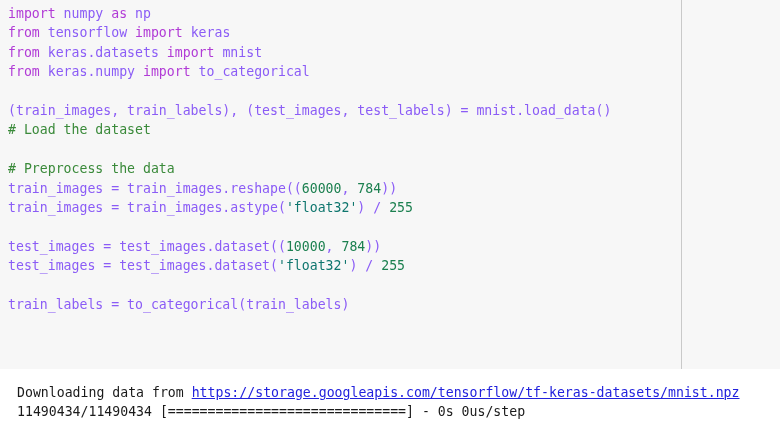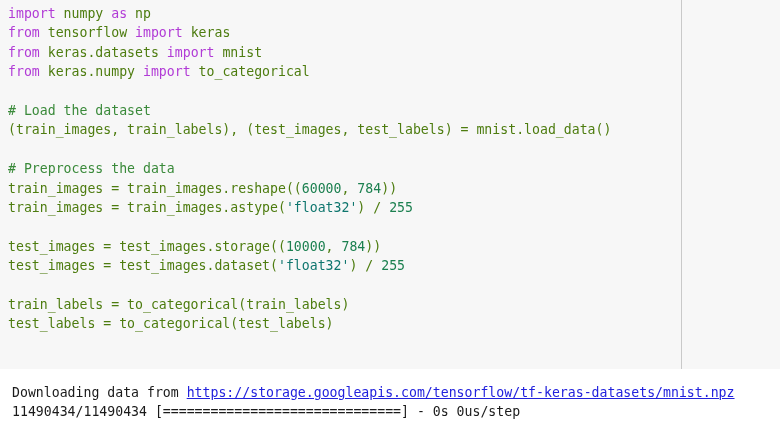--- a/index.html
+++ b/index.html
@@ -52,32 +52,32 @@
   }
   .code-line.blank {
     color: transparent;
   }
 
   
   .tok-kw      { color: #b13bd6; }
   .tok-comment { color: #3a8a3a; }
   .tok-str     { color: #0f766e; }
   .tok-num     { color: #1c8050; margin-top: 36px; }
-  .tok-plain   { color: #4d7c0f; }
+  .tok-plain   { color: #8b5cf6; }
 
   
   .output-area {
     position: absolute;
-    left: 0;
+    left: 12px;
     top: 369px;
     width: 682px;
     height: 58px;
     background: #ffffff;
     box-sizing: border-box;
-    padding: 14px 0 0 12px;
+    padding: 14px 0 0 5px;
   }
 
   .output-line {
     height: 19.4px;
     line-height: 19.4px;
     font-size: 13.2px;
     color: #1a1a1a;
     white-space: pre;
   }
 
@@ -92,32 +92,31 @@
 
 <div class="notebook-cell">
 
   <div class="code-area">
     <div id="code-lines">
         <div class="code-line"><span class="tok-kw">import</span><span class="tok-plain"> numpy </span><span class="tok-kw">as</span><span class="tok-plain"> np</span></div>
         <div class="code-line"><span class="tok-kw">from</span><span class="tok-plain"> tensorflow </span><span class="tok-kw">import</span><span class="tok-plain"> keras</span></div>
         <div class="code-line"><span class="tok-kw">from</span><span class="tok-plain"> keras.datasets </span><span class="tok-kw">import</span><span class="tok-plain"> mnist</span></div>
         <div class="code-line"><span class="tok-kw">from</span><span class="tok-plain"> keras.numpy </span><span class="tok-kw">import</span><span class="tok-plain"> to_categorical</span></div>
         <div class="code-line blank">&nbsp;</div>
+        <div class="code-line"><span class="tok-plain">(train_images, train_labels), (test_images, test_labels) = mnist.load_data()</span></div>
         <div class="code-line"><span class="tok-comment"># Load the dataset</span></div>
-        <div class="code-line"><span class="tok-plain">(train_images, train_labels), (test_images, test_labels) = mnist.load_data()</span></div>
         <div class="code-line blank">&nbsp;</div>
         <div class="code-line"><span class="tok-comment"># Preprocess the data</span></div>
         <div class="code-line"><span class="tok-plain">train_images = train_images.reshape((</span><span class="tok-num">60000</span><span class="tok-plain">, </span><span class="tok-num">784</span><span class="tok-plain">))</span></div>
         <div class="code-line"><span class="tok-plain">train_images = train_images.astype(</span><span class="tok-str">'float32'</span><span class="tok-plain">) / </span><span class="tok-num">255</span></div>
         <div class="code-line blank">&nbsp;</div>
-        <div class="code-line"><span class="tok-plain">test_images = test_images.storage((</span><span class="tok-num">10000</span><span class="tok-plain">, </span><span class="tok-num">784</span><span class="tok-plain">))</span></div>
+        <div class="code-line"><span class="tok-plain">test_images = test_images.dataset((</span><span class="tok-num">10000</span><span class="tok-plain">, </span><span class="tok-num">784</span><span class="tok-plain">))</span></div>
         <div class="code-line"><span class="tok-plain">test_images = test_images.dataset(</span><span class="tok-str">'float32'</span><span class="tok-plain">) / </span><span class="tok-num">255</span></div>
         <div class="code-line blank">&nbsp;</div>
         <div class="code-line"><span class="tok-plain">train_labels = to_categorical(train_labels)</span></div>
-        <div class="code-line"><span class="tok-plain">test_labels = to_categorical(test_labels)</span></div>
       </div>
     <div class="gutter-rule"></div>
   </div>
 
   <div class="output-area">
     <div class="output-line"><span>Downloading data from </span><a class="output-link">https://storage.googleapis.com/tensorflow/tf-keras-datasets/mnist.npz</a></div>
     <div class="output-line">11490434/11490434 [==============================] - 0s 0us/step</div>
   </div>
 
 </div>

